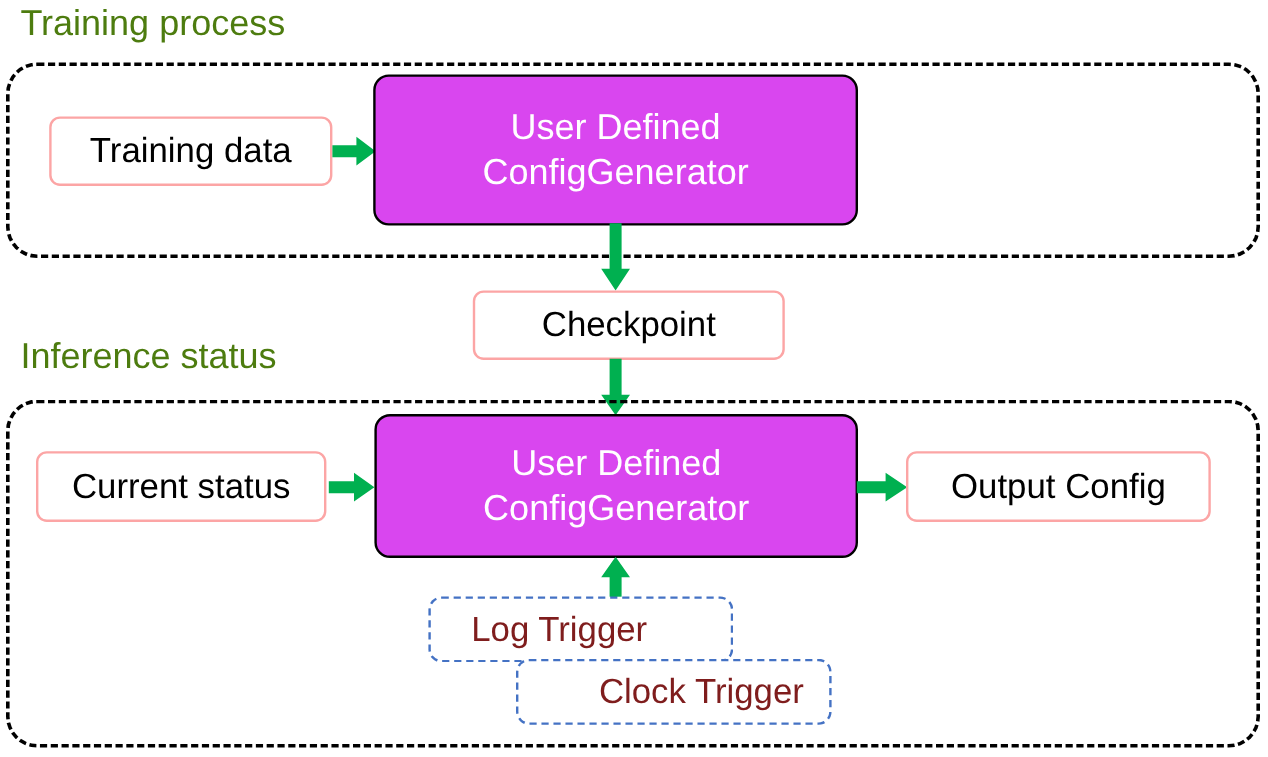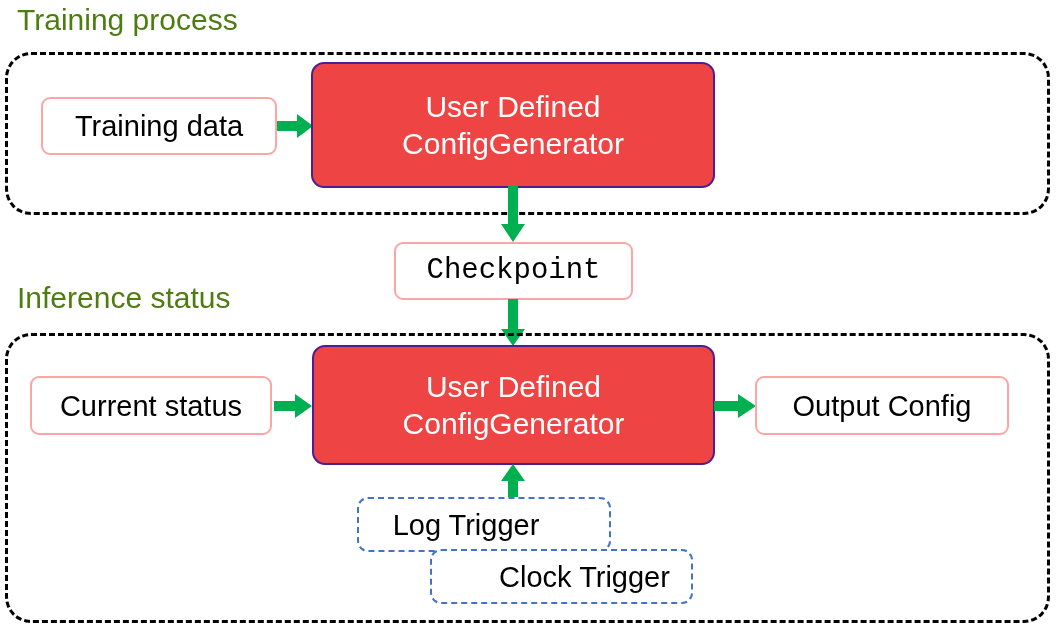--- a/index.html
+++ b/index.html
@@ -45,42 +45,42 @@
     align-items: center;
     justify-content: center;
     color: #000000;
     font-size: 29px;
     line-height: 34px;
     white-space: nowrap;
   }
 
   
   .proc-box {
-    background: #ef4444;
-    border: 2px solid #4c1d95;
+    background: #d946ef;
+    border: 2px solid #000000;
     border-radius: 13px;
     display: flex;
     flex-direction: column;
     align-items: center;
     justify-content: center;
     color: #ffffff;
     font-size: 30px;
     line-height: 37px;
     text-align: center;
     white-space: nowrap;
   }
 
   
   .trigger-box {
     background: #ffffff;
     border: 2px dashed #4472C4;
     border-radius: 11px;
     display: flex;
     align-items: center;
-    color: #000000;
+    color: #7f1d1d;
     font-size: 29px;
     line-height: 34px;
     white-space: nowrap;
   }
   .trigger-log { justify-content: center; padding-right: 36px; }
   .trigger-clock { justify-content: center; padding-left: 46px; }
 
   
   .arrow { overflow: visible; }
 </style>
@@ -101,21 +101,21 @@
 
   <div class="abs proc-box" style="left:311px; top:62px; width:404px; height:126px;">
     <span>User Defined</span>
     <span>ConfigGenerator</span>
   </div>
 
   <svg class="abs arrow" style="left:498px; top:186px;" width="30" height="58" viewBox="0 0 30 58">
     <path d="M10 0 L20 0 L20 38 L27 38 L15 56 L3 38 L10 38 Z" fill="#00B050"></path>
   </svg>
 
-  <div class="abs io-box" style="left:394px; top:242px; width:239px; height:58px;font-family:Liberation Mono, monospace;">Checkpoint</div>
+  <div class="abs io-box" style="left:394px; top:242px; width:260px; height:58px;">Checkpoint</div>
 
   <svg class="abs arrow" style="left:498px; top:299px;" width="30" height="49" viewBox="0 0 30 49">
     <path d="M10 0 L20 0 L20 30 L27 30 L15 47 L3 30 L10 30 Z" fill="#00B050"></path>
   </svg>
 
   <div class="abs section-title" style="left:17px; top:281px;">Inference status</div>
 
   <div class="abs process-container" style="left:5px; top:333px; width:1045px; height:290px;"></div>
 
   <div class="abs io-box" style="left:30px; top:376px; width:242px; height:59px;">Current status</div>

